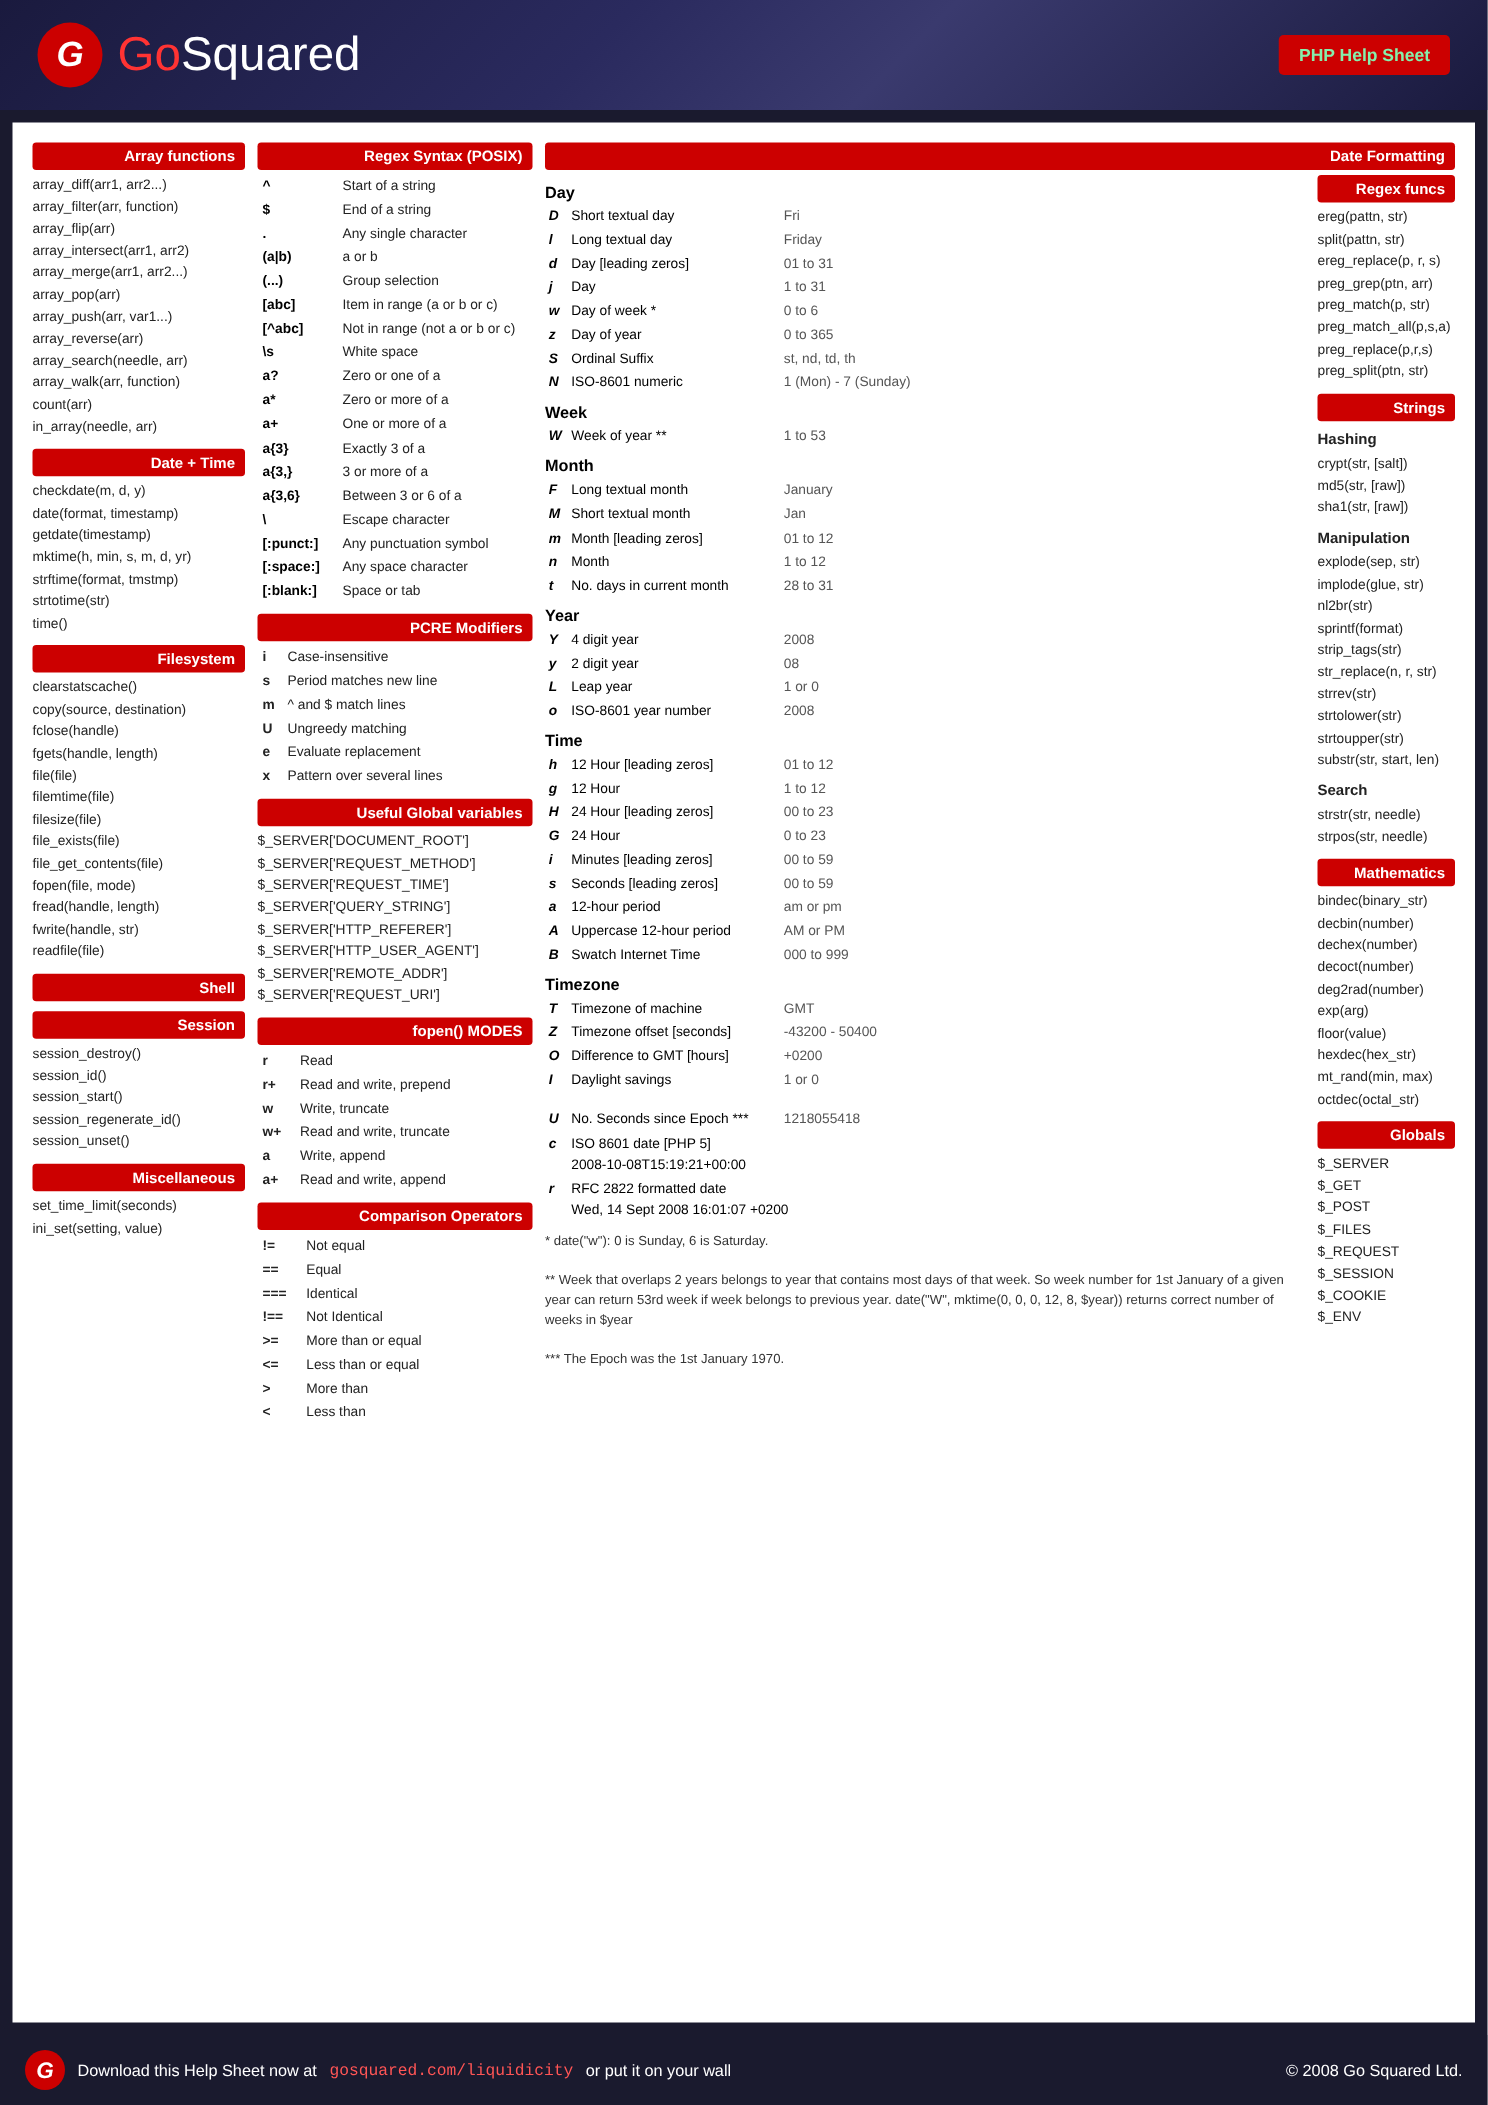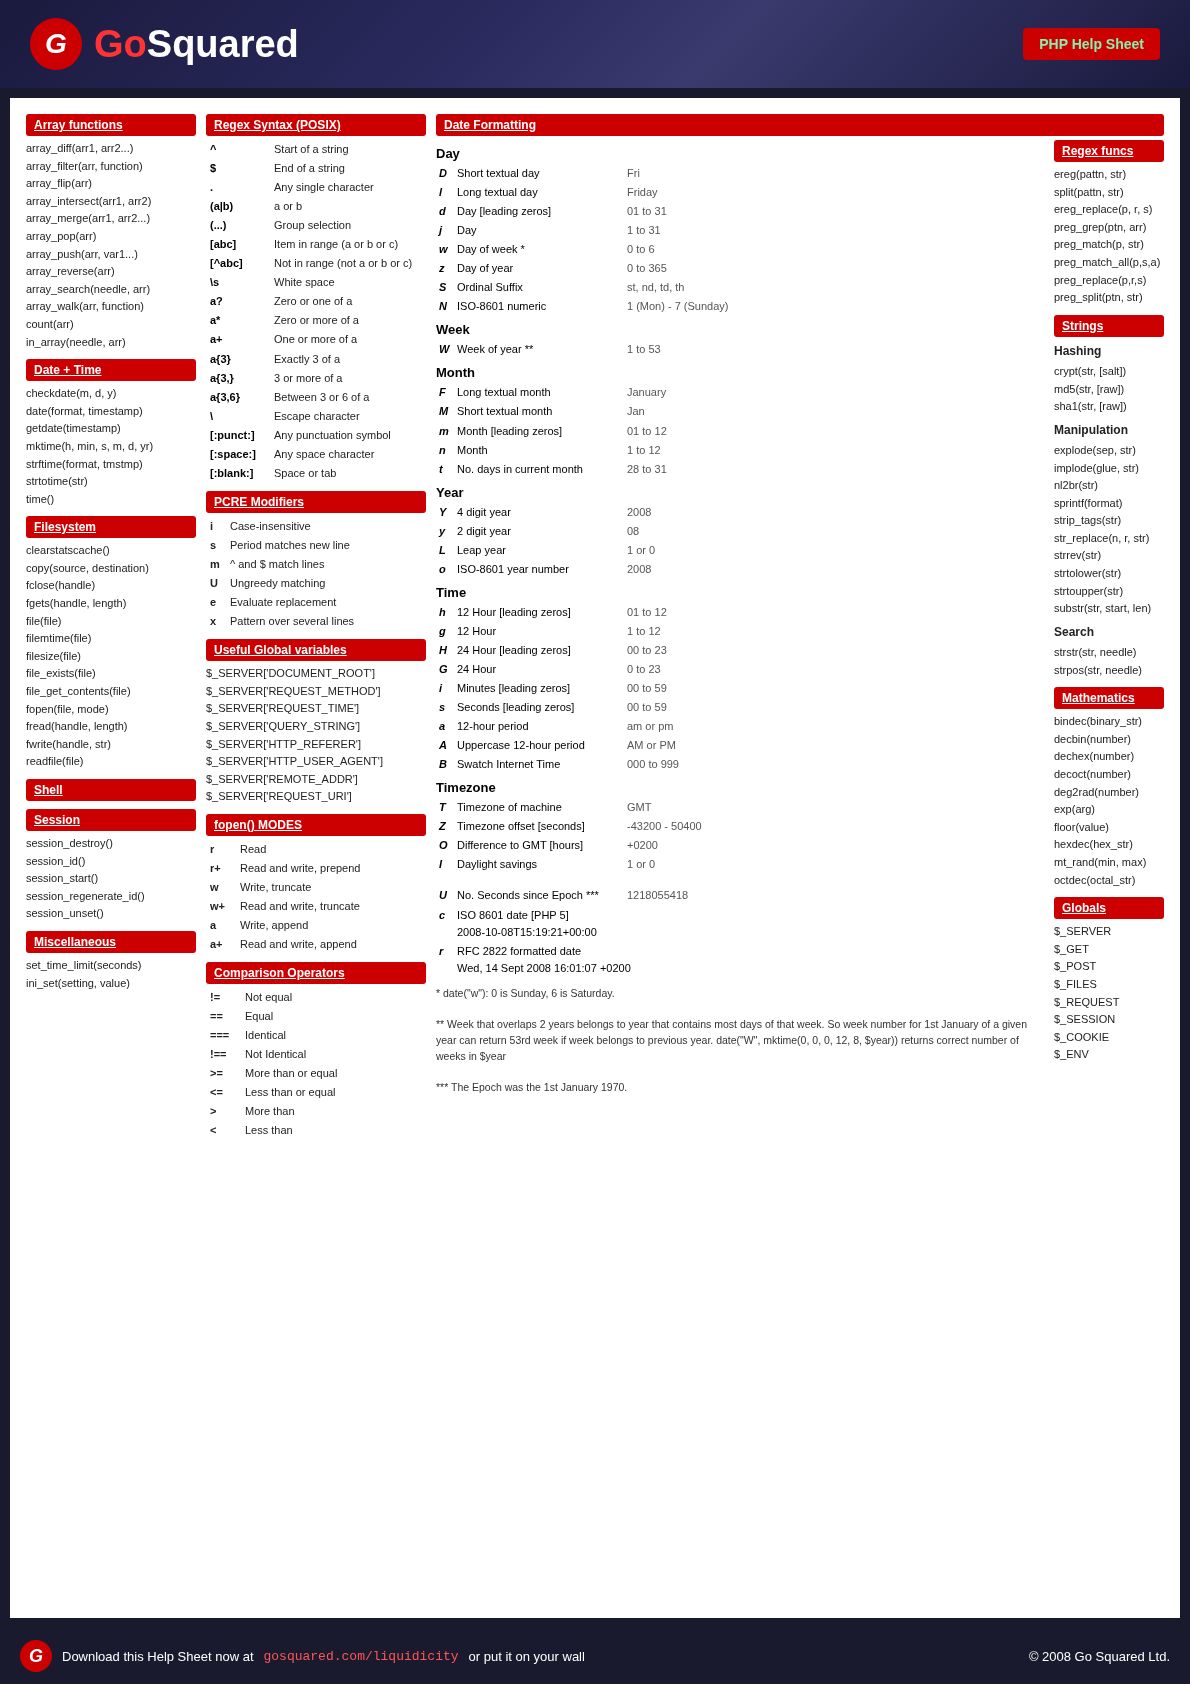--- a/index.html
+++ b/index.html
@@ -33,21 +33,21 @@
       align-items: center;
       justify-content: center;
       color: white;
       font-size: 28px;
       font-weight: bold;
       font-style: italic;
     }
     .logo-text {
       color: white;
       font-size: 38px;
-      font-weight: bold;
+      font-weight: normal;
     }
     .logo-text span { color: #ff3333; }
     .badge {
       background: #cc0000;
       color: #86efac;
       padding: 8px 16px;
       border-radius: 4px;
       font-size: 14px;
       font-weight: bold;
     }
@@ -66,27 +66,26 @@
     }
     .col1 { width: 170px; flex-shrink: 0; }
     .col2 { width: 220px; flex-shrink: 0; }
     .col3 { flex: 1; }
     .section {
       margin-bottom: 8px;
     }
     .section-title {
       background: #cc0000;
       color: white;
-      text-align: left;
+      text-align: right;
       padding: 4px 8px;
       font-size: 12px;
       font-weight: bold;
       border-radius: 3px;
       margin-bottom: 4px;
-      text-decoration: underline;
     }
     .section-content {
       font-size: 11px;
       line-height: 1.6;
       color: #222;
     }
     .section-content .item {
       display: block;
     }
     

